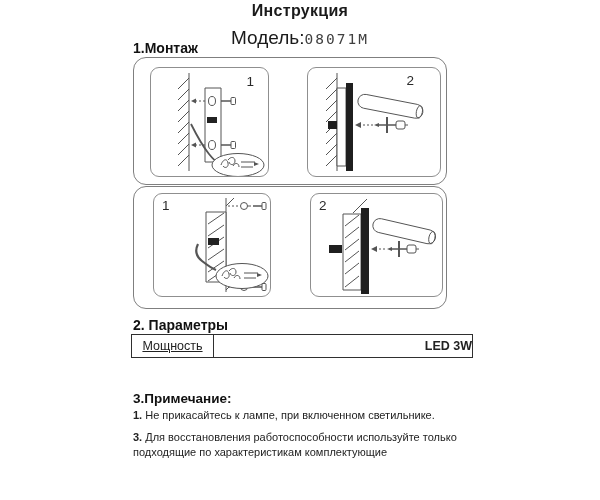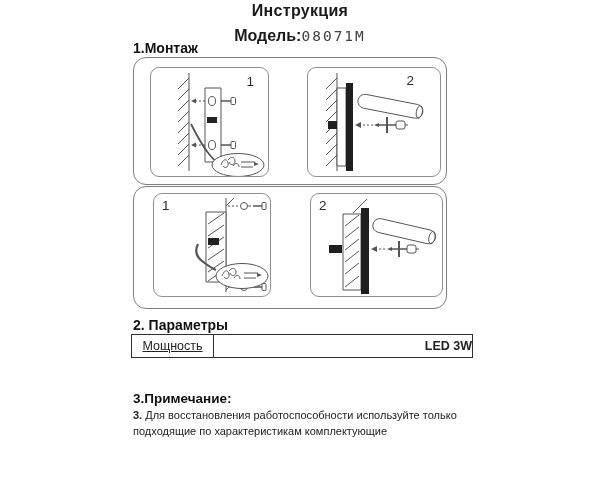--- a/index.html
+++ b/index.html
@@ -15,21 +15,21 @@
   
   .page-title {
     position: absolute; top: 2px; left: 0; width: 600px;
     text-align: center;
     font-size: 16px; font-weight: bold; letter-spacing: .3px;
   }
   .model-line {
     position: absolute; top: 27px; left: 0; width: 600px;
     text-align: center;
   }
-  .model-label { font-size: 16px; font-weight: bold; }
+  .model-label { font-size: 19px; font-weight: normal; }
   .model-value {
     font-family: "DejaVu Sans Mono", monospace;
     font-size: 14.5px; letter-spacing: 2px; color: #404040;
   }
 
   
   .sec-heading {
     position: absolute; left: 133px;
     font-weight: bold; font-size: 14px; color: #111;
   }
@@ -252,16 +252,19 @@
     <td class="row2label">Мощность</td>
     <td class="led" colspan="3">LED 3W</td>
   </tr>
 </tbody>
   </table>
 
 <div class="sec-heading" id="notes-heading">3.Примечание:</div>
 
 <div class="notes">
   <div class="note">
+    <span class="note-num">1.</span><span>Не прикасайтесь к лампе, при включенном светильнике.</span>
+  </div>
+  <div class="note">
     <span class="note-num">3.</span><span>Для восстановления работоспособности используйте только подходящие по характеристикам комплектующие</span>
   </div>
 
 </div>
 
 </body></html>

